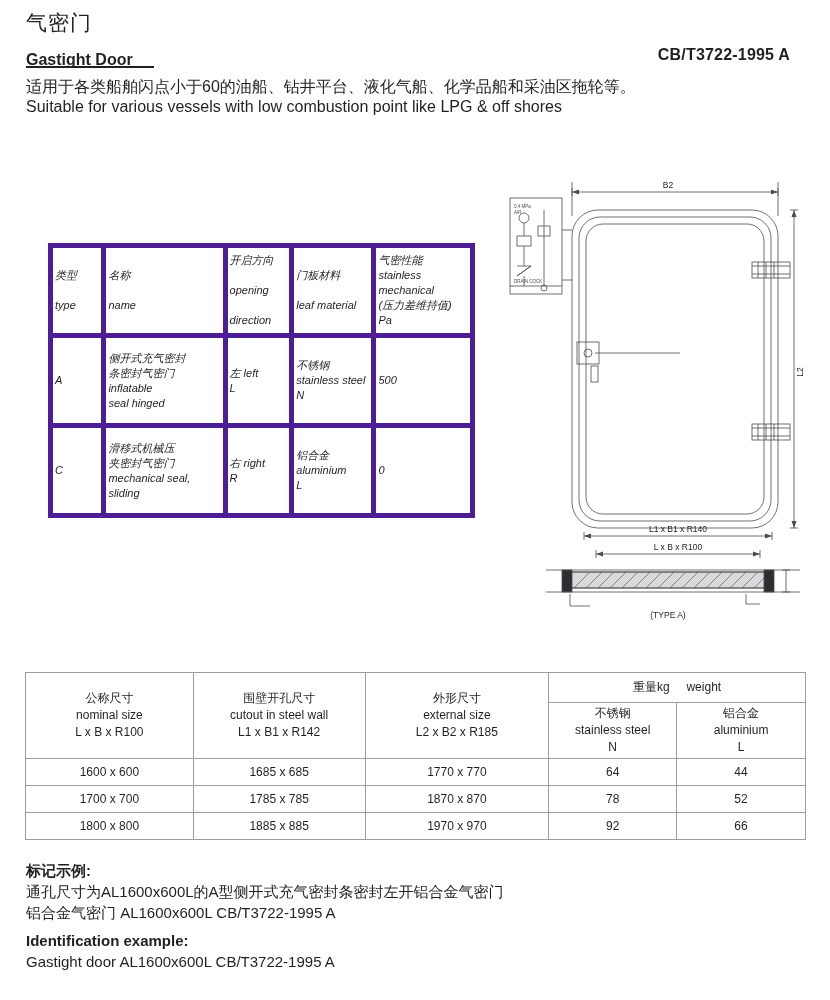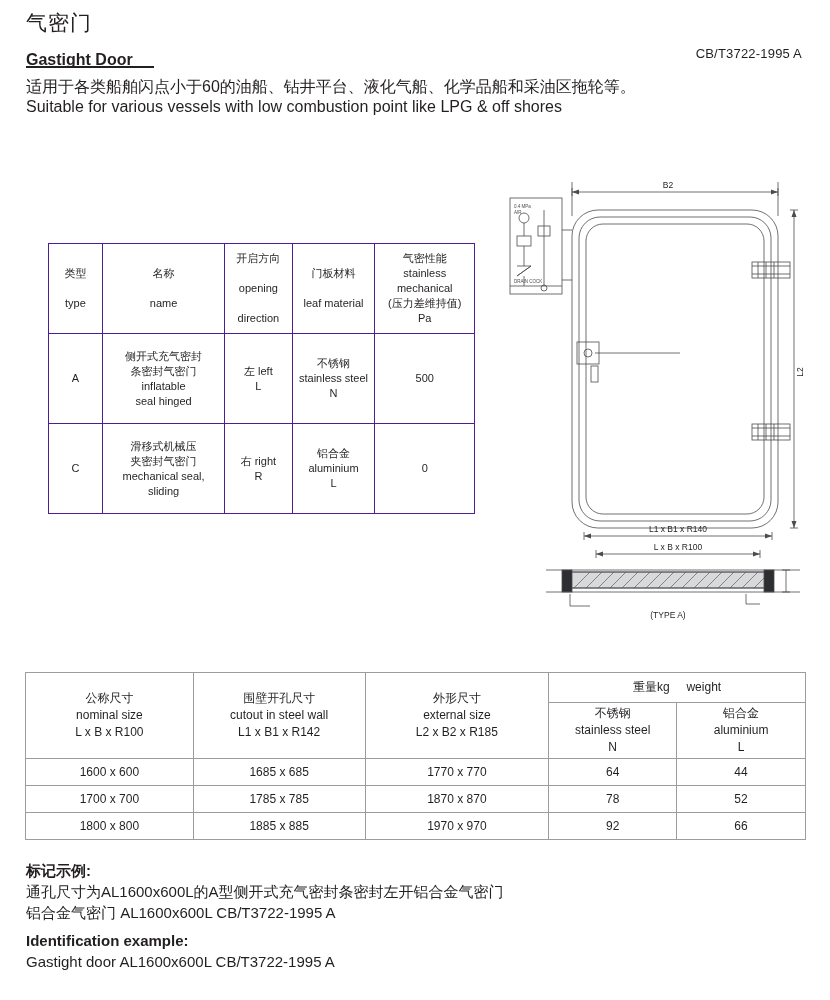--- a/index.html
+++ b/index.html
@@ -39,25 +39,26 @@
   }
   .title-en {
     font-size: 16px;
     font-weight: bold;
     line-height: 20px;
     margin-top: 14px;
     color: #231f20;
   }
   .std-code {
     position: absolute;
-    right: 4px;
+    right: 16px;
     top: 36px;
-    font-size: 13px;
+    font-size: 16px;
     color: #231f20;
     letter-spacing: .2px;
+    font-weight: bold;
   }
   .rule {
     position: absolute;
     left: 26px;
     top: 66px;
     width: 128px;
     height: 2px;
     background: #231f20;
   }
   .subtitle-cn {
@@ -81,26 +82,27 @@
   .type-table {
     position: absolute;
     left: 48px;
     top: 243px;
     width: 427px;
     border-collapse: collapse;
     font-size: 11px;
     color: #231f20;
   }
   .type-table td, .type-table th {
-    border: 1px solid #4c1d95;
-    text-align: center;
+    border: 5px solid #4c1d95;
+    text-align: left;
     vertical-align: middle;
     line-height: 15px;
     font-weight: normal;
     padding: 3px 2px;
+    font-style: italic;
   }
   .type-table thead td { height: 90px; }
   .type-table .c-type { width: 52px; }
   .type-table .c-name { width: 118px; }
   .type-table .c-dir  { width: 65px; }
   .type-table .c-leaf { width: 80px; }
   .type-table .c-perf { width: 96px; }
   .type-table tbody td { height: 90px; }
   .small-line { display:block; }
 

